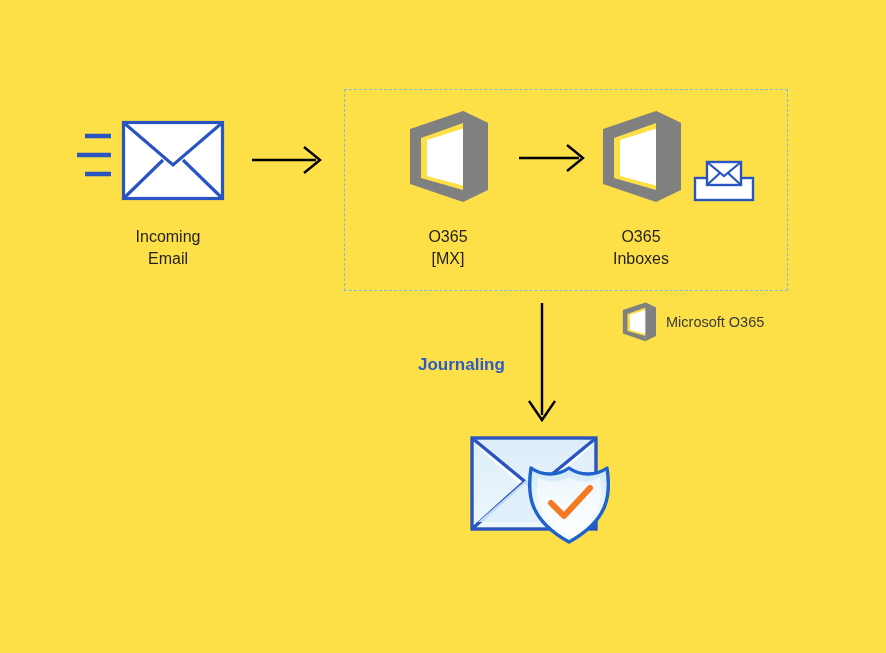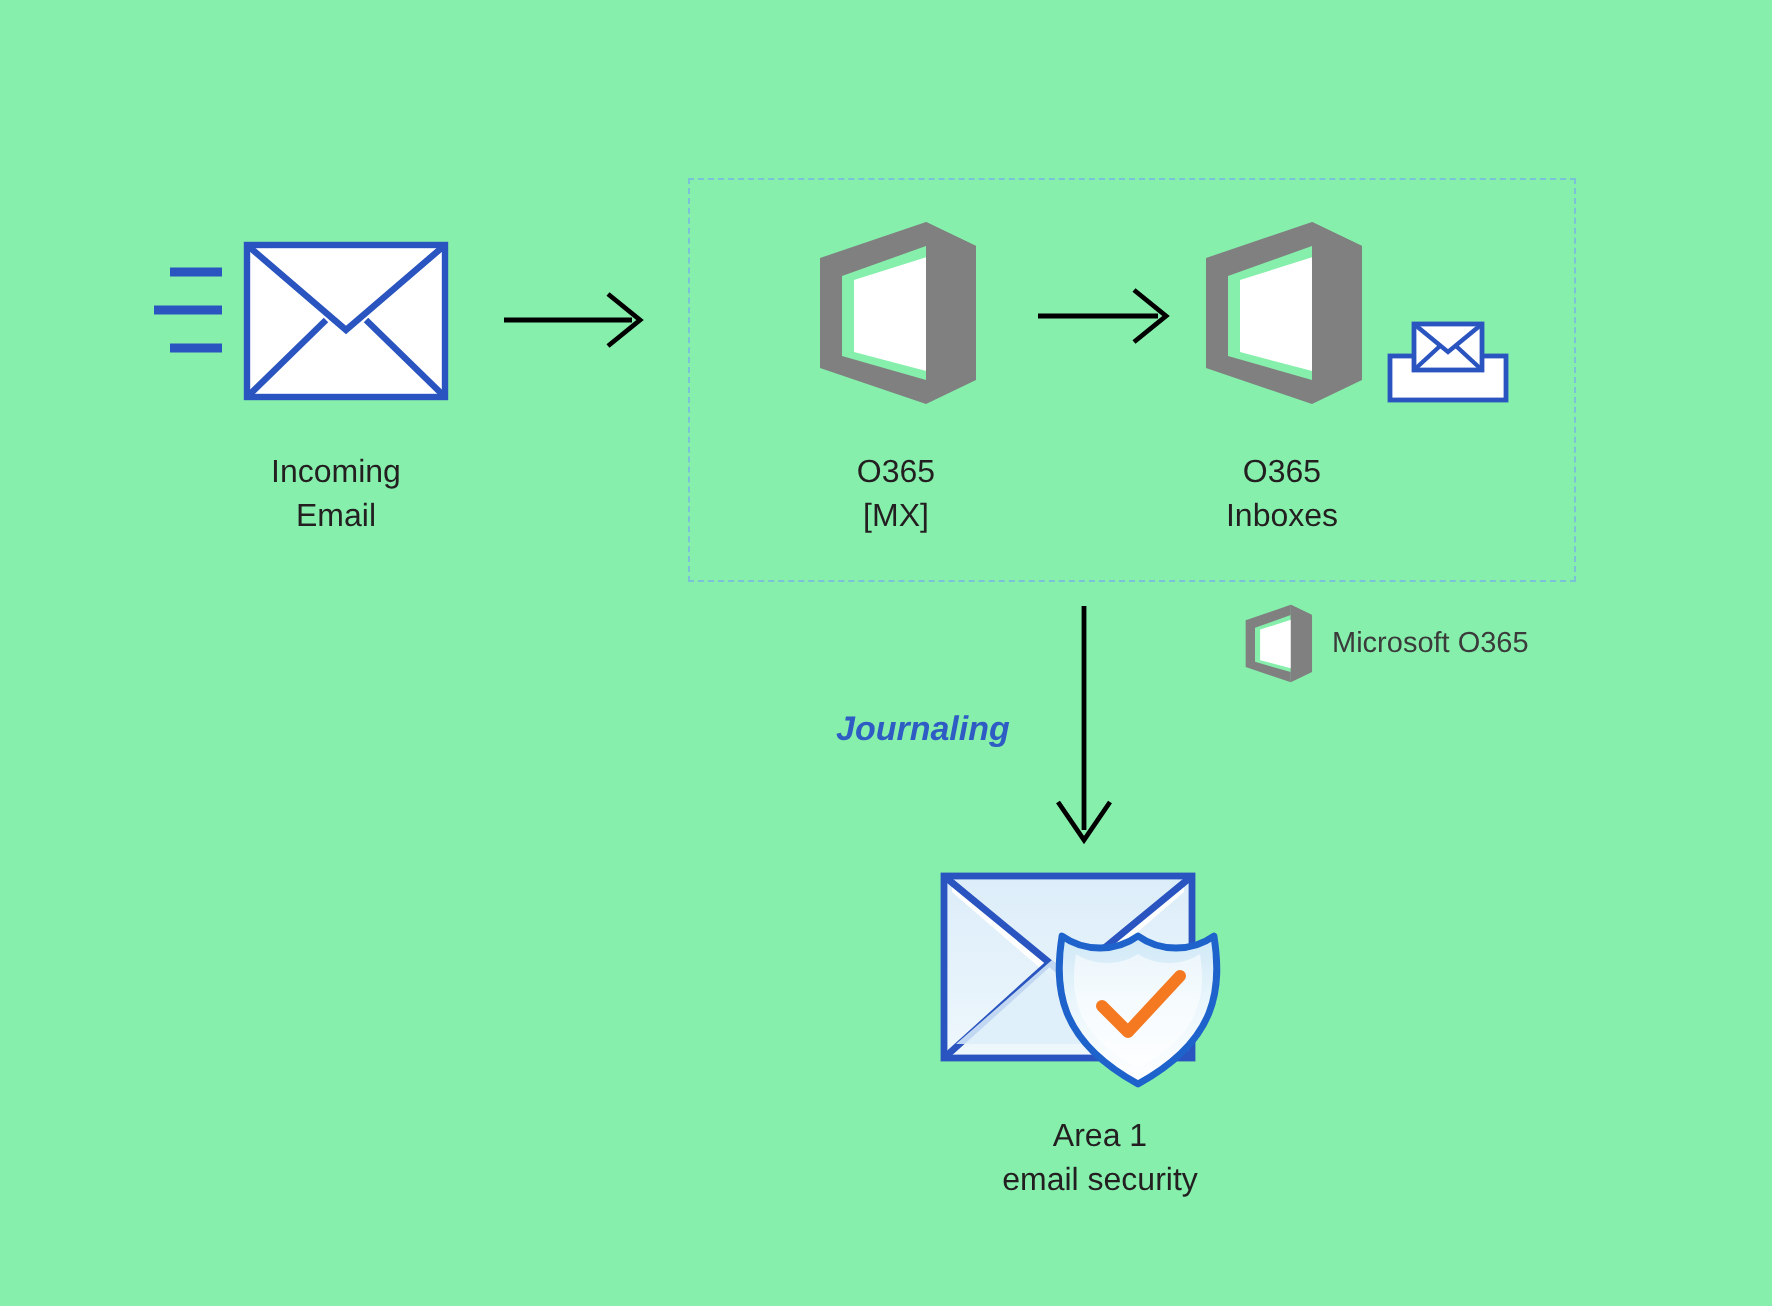--- a/index.html
+++ b/index.html
@@ -11,21 +11,21 @@
   body {
     font-family: "Liberation Sans", sans-serif;
     width: 886px;
     height: 653px;
     overflow: hidden;
   }
   #canvas {
     position: relative;
     width: 886px;
     height: 653px;
-    background: #86efac;
+    background: #fde047;
   }
   .node-label {
     position: absolute;
     text-align: center;
     color: #231f20;
     font-size: 16px;
     line-height: 22px;
     font-family: "Liberation Sans", sans-serif;
     white-space: pre-line;
     user-select: none;
@@ -37,21 +37,20 @@
     font-family: "Liberation Sans", sans-serif;
     white-space: nowrap;
   }
   .flow-label {
     position: absolute;
     color: #2e5bc4;
     font-size: 17px;
     font-weight: bold;
     font-family: "Liberation Sans", sans-serif;
     white-space: nowrap;
-    font-style: italic;
   }
   .abs { position: absolute; }
   svg { display: block; overflow: visible; }
   .dashed-group {
     position: absolute;
     left: 344px;
     top: 89px;
     width: 444px;
     height: 202px;
     border: 1.6px dashed #7bc1da;
@@ -177,16 +176,14 @@
 
       <path d="M 10 90 L 58 48 L 66 55 L 74 48 L 122 90 Z" fill="#ddeef9" opacity="0.85"></path>
 
       <path d="M 101 36 C 112 44 128 44 139 36 C 143 62 141 88 101 110 C 61 88 59 62 63 36 C 74 44 90 44 101 36 Z" fill="url(#shieldGrad)" stroke="#1e63cc" stroke-width="3.4" stroke-linejoin="round"></path>
 
       <path d="M 101 45 C 110 51 123 51 132 45 C 135 65 133 85 101 102 C 69 85 67 65 70 45 C 79 51 92 51 101 45 Z" fill="#ffffff" opacity="0.55"></path>
 
       <path d="M 83 71 L 96 84 L 122 56" fill="none" stroke="#f47920" stroke-width="6" stroke-linecap="round" stroke-linejoin="round"></path>
     </svg>
   </div>
-  <div class="node-label" style="left:455px; top:558px; width:190px;">Area 1
-email security</div>
 
 </div>
 
 </body></html>

